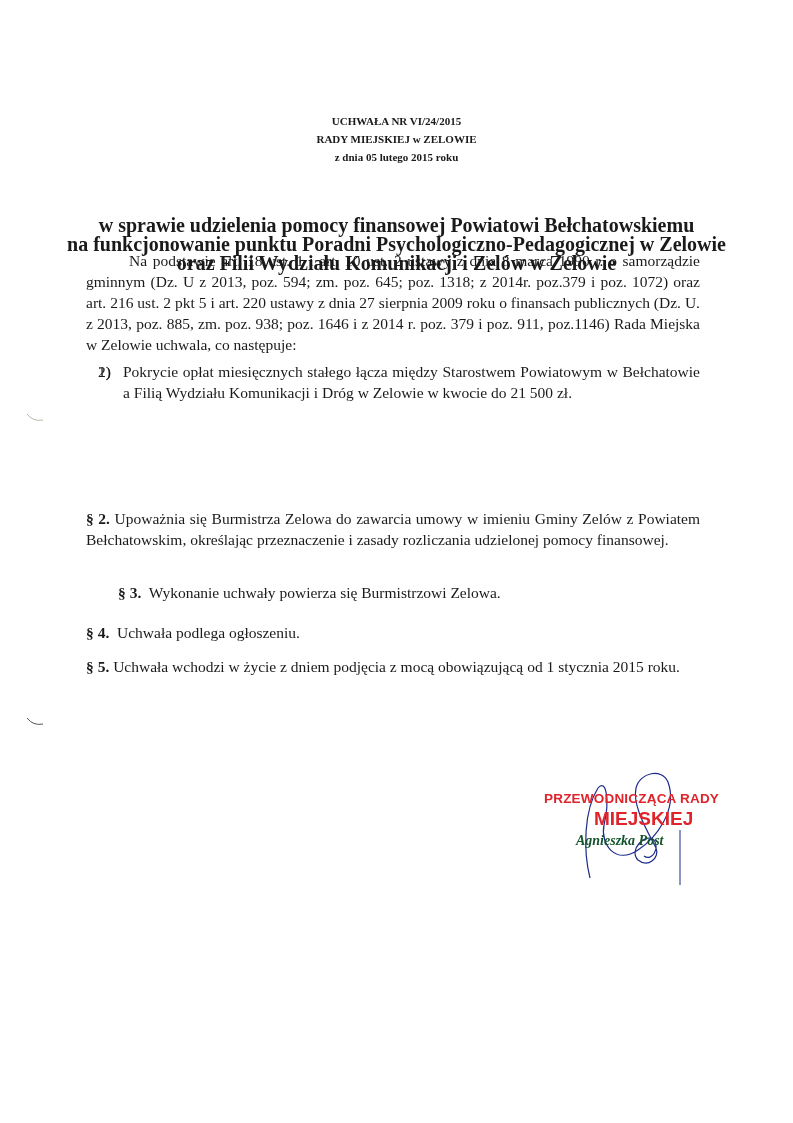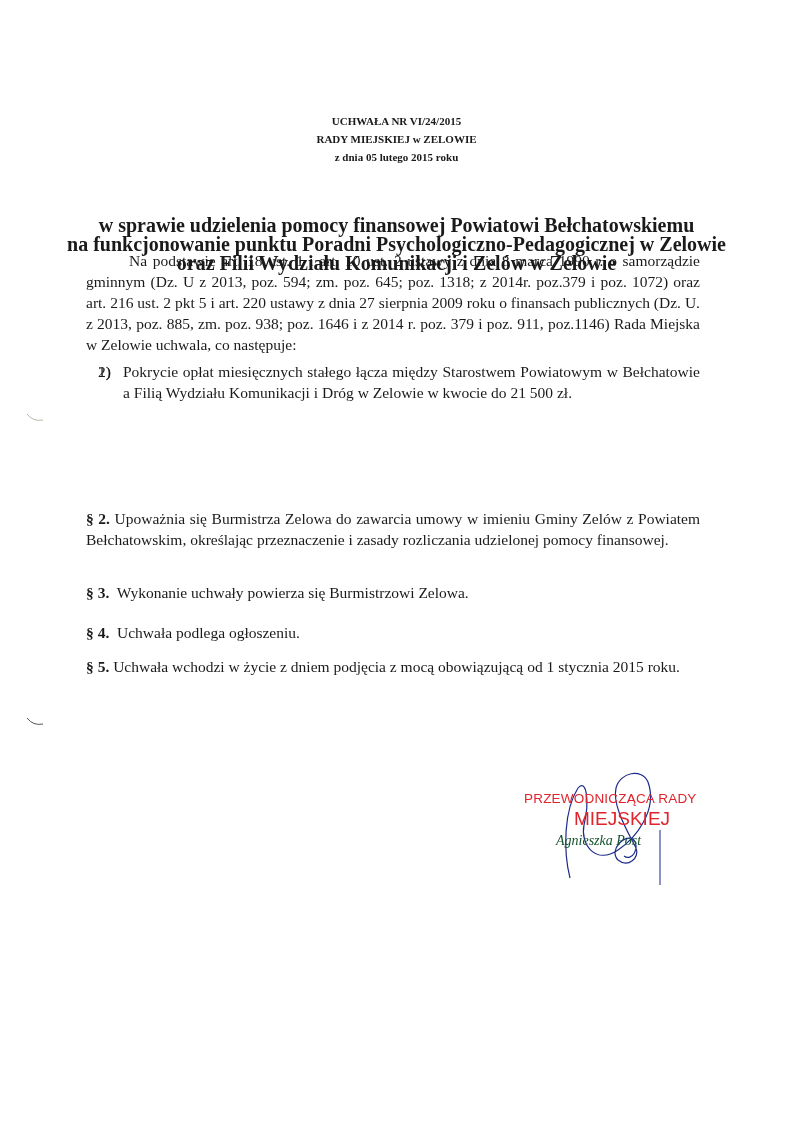--- a/index.html
+++ b/index.html
@@ -7,28 +7,28 @@
          font-family: "Liberation Serif", "DejaVu Serif", serif; color: #1a1a1a; }
   .header { position: absolute; top: 112px; left: 0; width: 793px; text-align: center;
             font-weight: bold; font-size: 11px; line-height: 18px; }
   .subject { position: absolute; top: 176px; left: 0; width: 793px; text-align: center;
              font-weight: bold; font-size: 20px; line-height: 19px; margin-top: 40px; }
   .body { position: absolute; left: 86px; width: 614px; font-size: 15.5px; line-height: 21px; }
   .just { text-align: justify; text-align-last: left; }
   .preamble { top: 250px; text-indent: 43px; }
   .par1 { top: 361px; }
   .par2 { top: 508px; }
-  .par3 { top: 582px; }
+  .par3 { top: 582px; margin-left: 32px; }
   .par4 { top: 622px; }
   .par5 { top: 656px; }
   .sec { font-weight: bold; }
   ol { margin: 0; padding: 0; list-style: none; }
   .item { position: relative; padding-left: 37px; text-align: justify; text-align-last: left; }
   .item .num { position: absolute; left: 12px; top: 0; }
-  .stamp { position: absolute; left: 508px; top: 770px; width: 200px; height: 120px; }
+  .stamp { position: absolute; left: 528px; top: 770px; width: 200px; height: 120px; font-weight: bold; }
   .stamp .t1 { position: absolute; left: 16px; top: 21px; color: #e0242c;
                font-family: "Liberation Sans", "DejaVu Sans", sans-serif; font-size: 13.5px; letter-spacing: 0.2px; white-space: nowrap; }
   .stamp .t2 { position: absolute; left: 66px; top: 38px; color: #e0242c;
                font-family: "Liberation Sans", "DejaVu Sans", sans-serif; font-size: 19px; white-space: nowrap; }
   .stamp .t3 { position: absolute; left: 48px; top: 63px; color: #14532d;
                font-family: "Liberation Serif", "DejaVu Serif", serif; font-style: italic; font-size: 14px; white-space: nowrap; }
   .stamp svg { position: absolute; left: 0; top: 0; }
   .margin-mark { position: absolute; left: 25px; width: 20px; height: 12px; }
 </style>
 </head>

